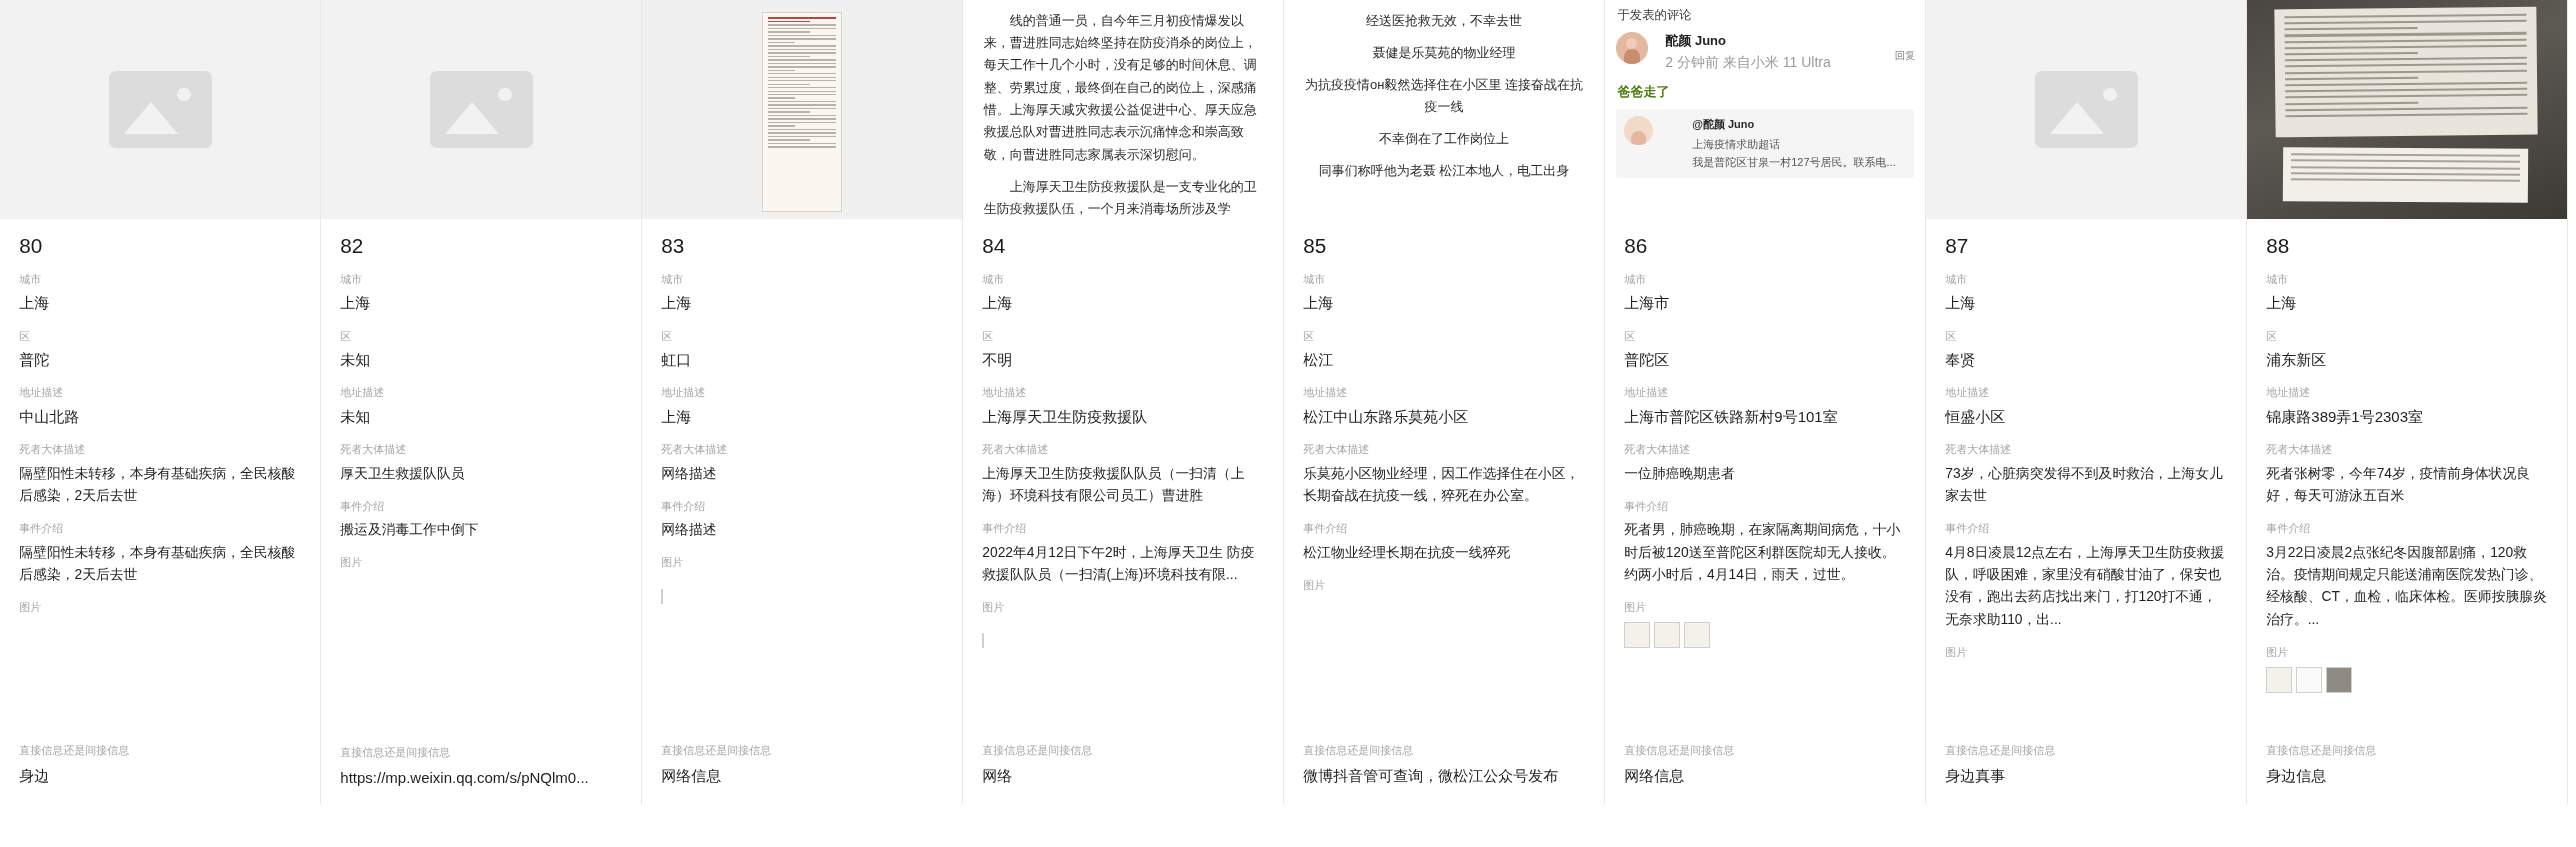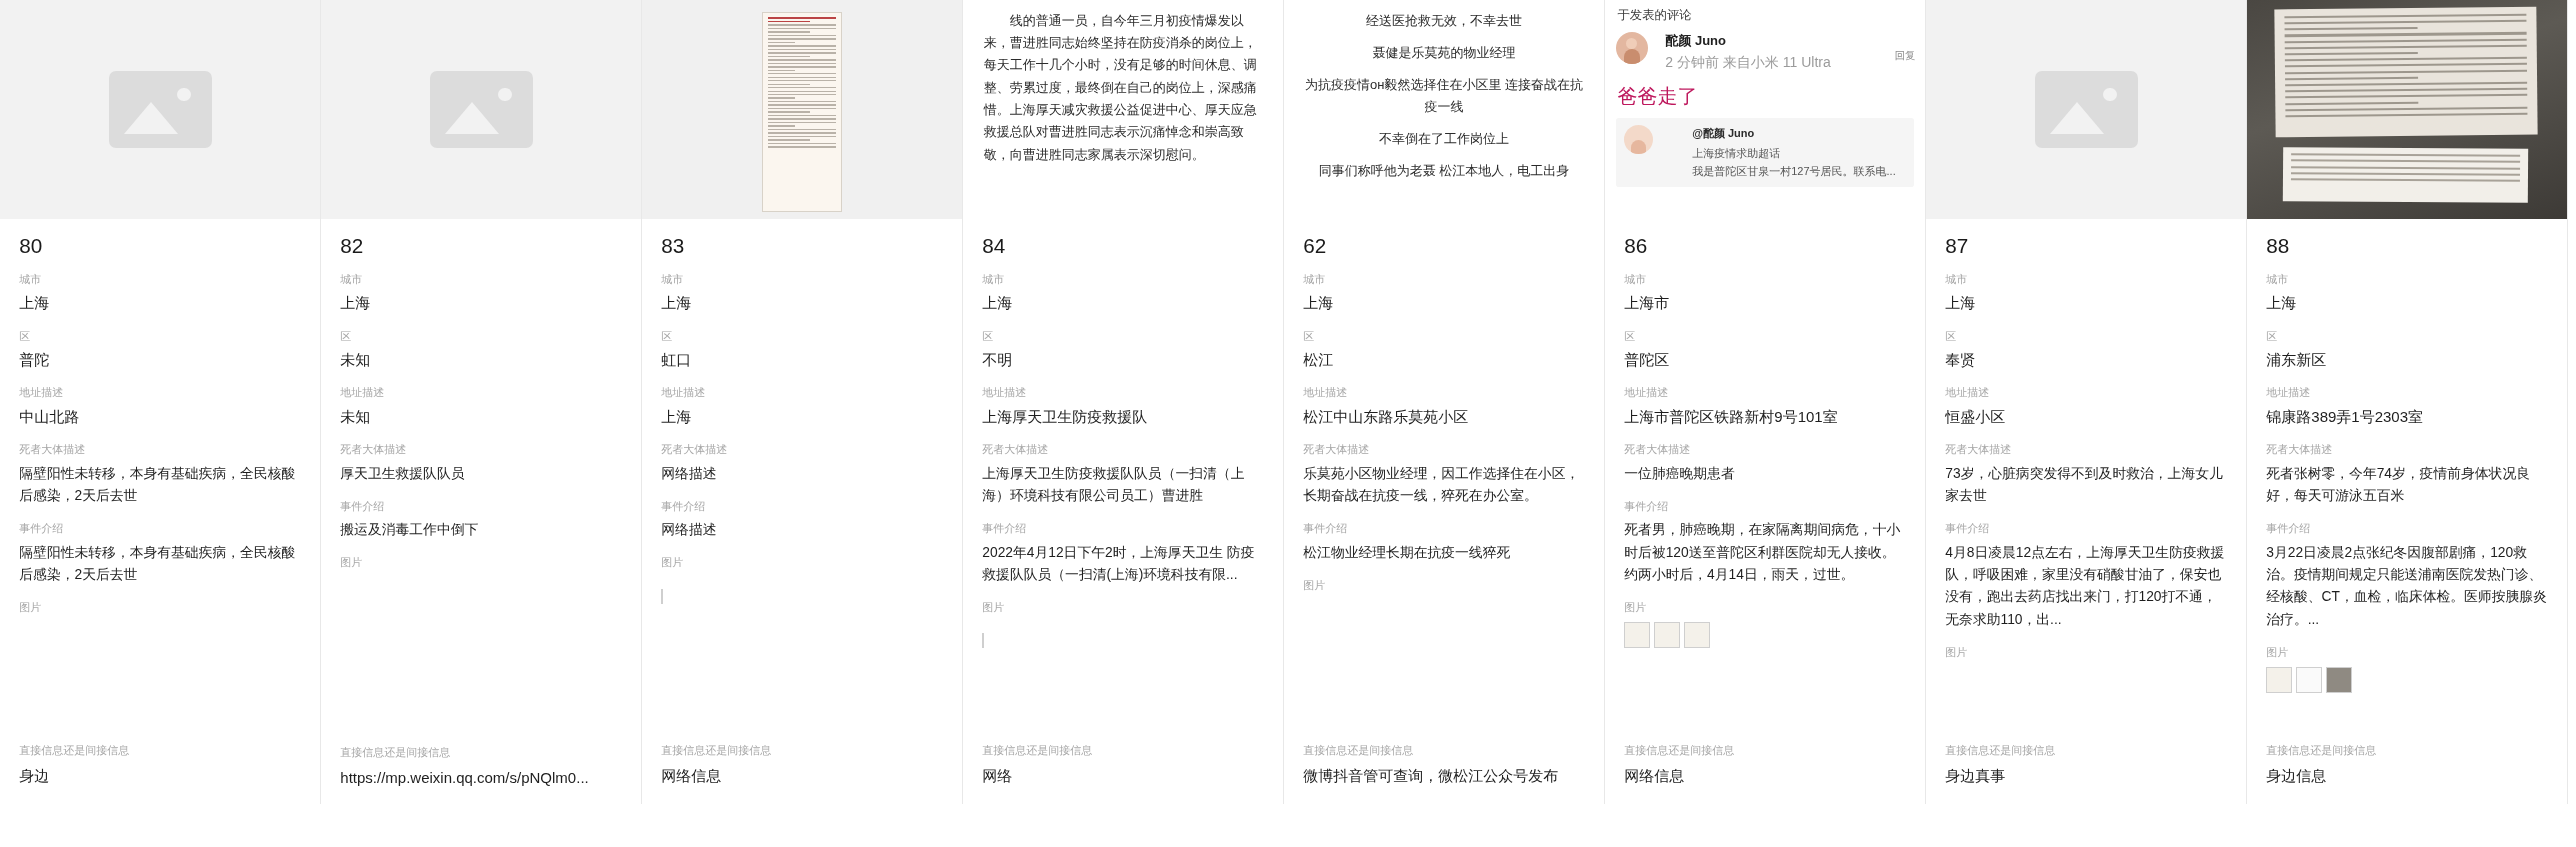--- a/index.html
+++ b/index.html
@@ -123,21 +123,21 @@
     content:""; position:absolute; left:10.3px; top:5.5px;
     width:11px; height:11px; border-radius:50%; background:#f0cdb8;
   }
   .cmt-name { font-size: 13px; color: #1f1f1f; font-weight: bold; }
   .cmt-meta { font-size: 14px; color: #9b9b9b; margin-top: 3.4px; }
   .cmt-reply {
     position: absolute; right: 9.7px; top: 49px;
     font-size: 10.3px; color: #8a8a8a;
   }
   .cmt-title {
-    font-size: 20px; color: #be185d; font-weight: normal;
+    font-size: 13px; color: #4d7c0f; font-weight: bold;
     margin: 11px 0 8.3px 1.4px;
   }
   .quote-box {
     background: #f5f5f5;
     border-radius: 2.8px;
     padding: 6.9px 8.3px;
     display: flex; align-items: flex-start;
     margin: 0 0 5.5px 0;
     gap: 32px;
   }
@@ -390,20 +390,21 @@
     <div class="footer">
       <div class="source-label">直接信息还是间接信息</div>
       <div class="source-value">网络信息</div>
     </div>
   </div>
 
   <div class="card">
     <div class="media">
       <div class="text-media">
         <p>线的普通一员，自今年三月初疫情爆发以来，曹进胜同志始终坚持在防疫消杀的岗位上，每天工作十几个小时，没有足够的时间休息、调整、劳累过度，最终倒在自己的岗位上，深感痛惜。上海厚天减灾救援公益促进中心、厚天应急救援总队对曹进胜同志表示沉痛悼念和崇高致敬，向曹进胜同志家属表示深切慰问。</p>
+        <p>上海厚天卫生防疫救援队是一支专业化的卫生防疫救援队伍，一个月来消毒场所涉及学</p>
       </div>
     </div>
     <div class="body">
       <div class="rec-id">84</div>
       <div class="field">
         <div class="flabel">城市</div>
         <div class="fvalue">上海</div>
       </div>
       <div class="field">
         <div class="flabel">区</div>
@@ -441,21 +442,21 @@
         <p>经送医抢救无效，不幸去世</p>
         <p>聂健是乐莫苑的物业经理</p>
         <p>为抗疫疫情он毅然选择住在小区里
 连接奋战在抗疫一线</p>
         <p>不幸倒在了工作岗位上</p>
         <p>同事们称呼他为老聂
 松江本地人，电工出身</p>
       </div>
     </div>
     <div class="body">
-      <div class="rec-id">62</div>
+      <div class="rec-id">85</div>
       <div class="field">
         <div class="flabel">城市</div>
         <div class="fvalue">上海</div>
       </div>
       <div class="field">
         <div class="flabel">区</div>
         <div class="fvalue">松江</div>
       </div>
       <div class="field">
         <div class="flabel">地址描述</div>

